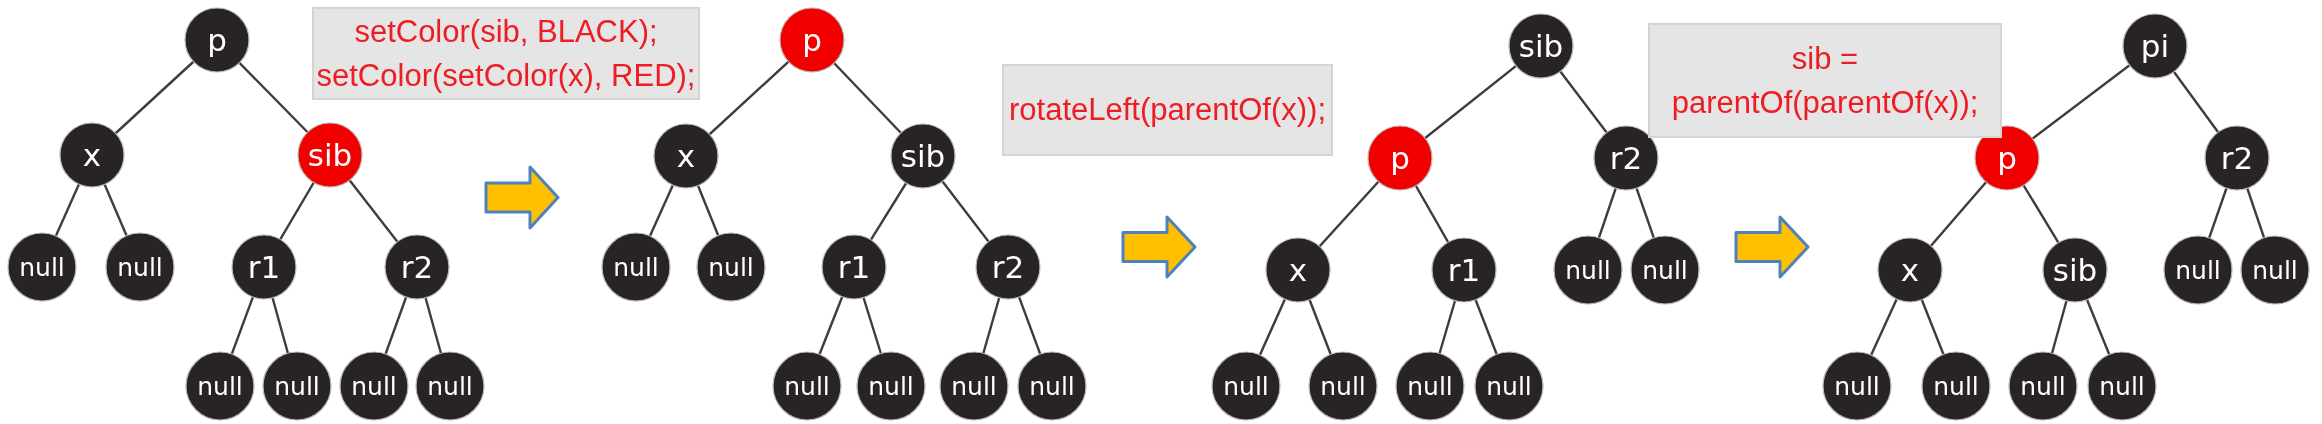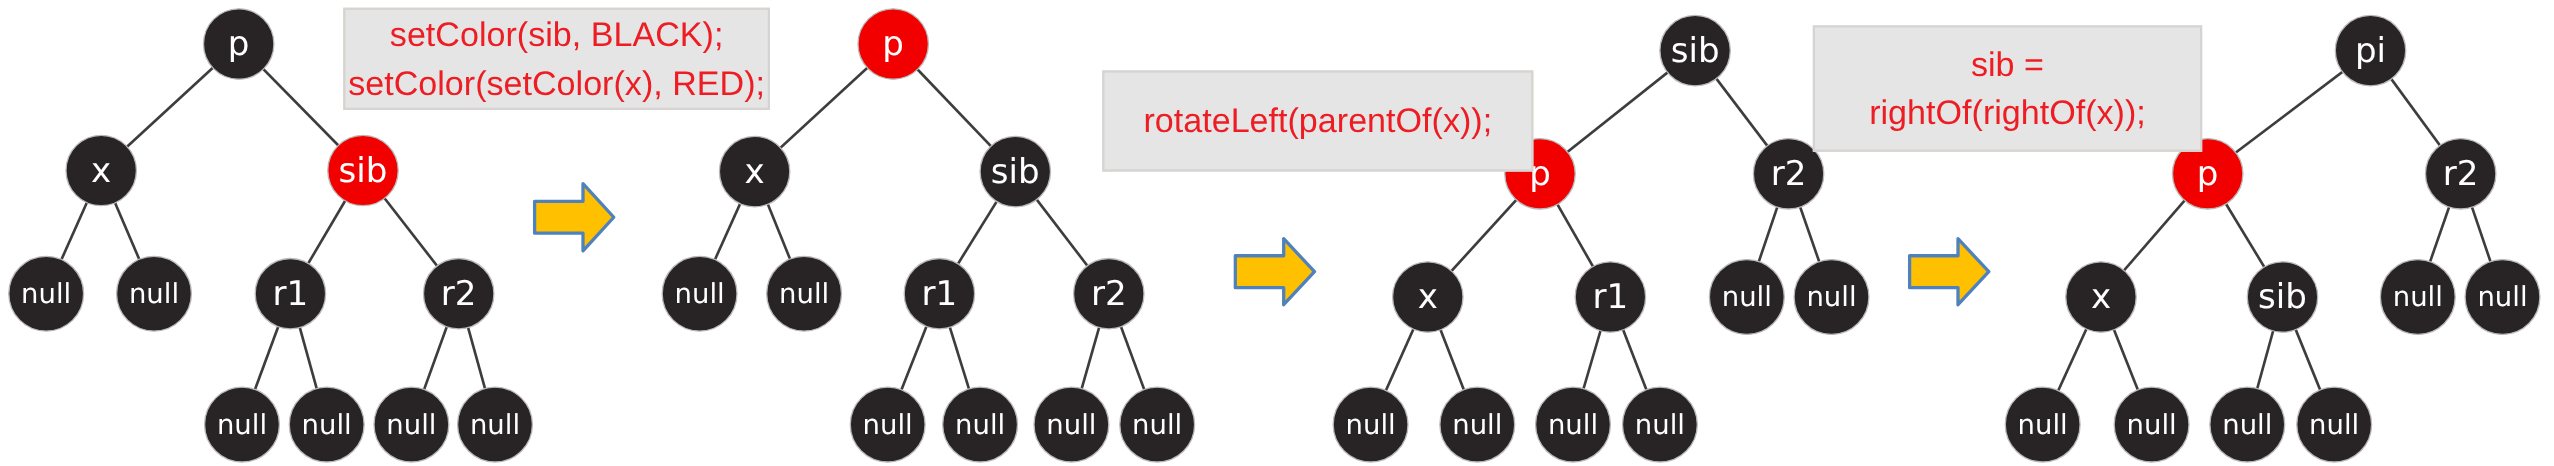--- a/index.html
+++ b/index.html
@@ -177,27 +177,27 @@
         <circle cx="2122" cy="386" r="34" fill="#282425" stroke="#b9b9b9" stroke-width="1.2"></circle>
         <text x="2122" y="386" class="node-label nil" fill="#ffffff">null</text>
       </g>
     </svg>
 
   <div class="code-box" style="left: 312px; top: 7px; width: 388px; height: 93px; color: rgb(238, 28, 35); border-color: rgb(214, 211, 208);">
     <div>setColor(sib, BLACK);</div>
     <div>setColor(setColor(x), RED);</div>
   </div>
 
-  <div class="code-box" style="left: 1002px; top: 64px; width: 392px; height: 92px; color: rgb(238, 28, 35); border-color: rgb(214, 211, 208);">
+  <div class="code-box" style="left: 1002px; top: 64px; width: 331px; height: 92px; color: rgb(238, 28, 35); border-color: rgb(214, 211, 208);">
     <div>rotateLeft(parentOf(x));</div>
   </div>
 
   <div class="code-box" style="left: 1648px; top: 23px; width: 354px; height: 115px; color: rgb(238, 28, 35); border-color: rgb(214, 211, 208);">
     <div>sib =</div>
-    <div>rightOf(rightOf(x));</div>
+    <div>parentOf(parentOf(x));</div>
   </div>
 
   <svg class="arrow" style="left:484px; top:164px;" width="78" height="67" viewBox="0 0 78 67">
     <polygon points="2,19 46,19 46,3 74,33.5 46,64 46,48 2,48" stroke-width="3" stroke-linejoin="round" fill="#ffc000" stroke="#4f81bd"></polygon>
   </svg>
   <svg class="arrow" style="left:1121px; top:214px;" width="78" height="66" viewBox="0 0 78 66">
     <polygon points="2,18.5 46,18.5 46,3 74,33 46,63 46,47.5 2,47.5" stroke-width="3" stroke-linejoin="round" fill="#ffc000" stroke="#4f81bd"></polygon>
   </svg>
   <svg class="arrow" style="left:1734px; top:214px;" width="78" height="66" viewBox="0 0 78 66">
     <polygon points="2,18.5 46,18.5 46,3 74,33 46,63 46,47.5 2,47.5" stroke-width="3" stroke-linejoin="round" fill="#ffc000" stroke="#4f81bd"></polygon>

